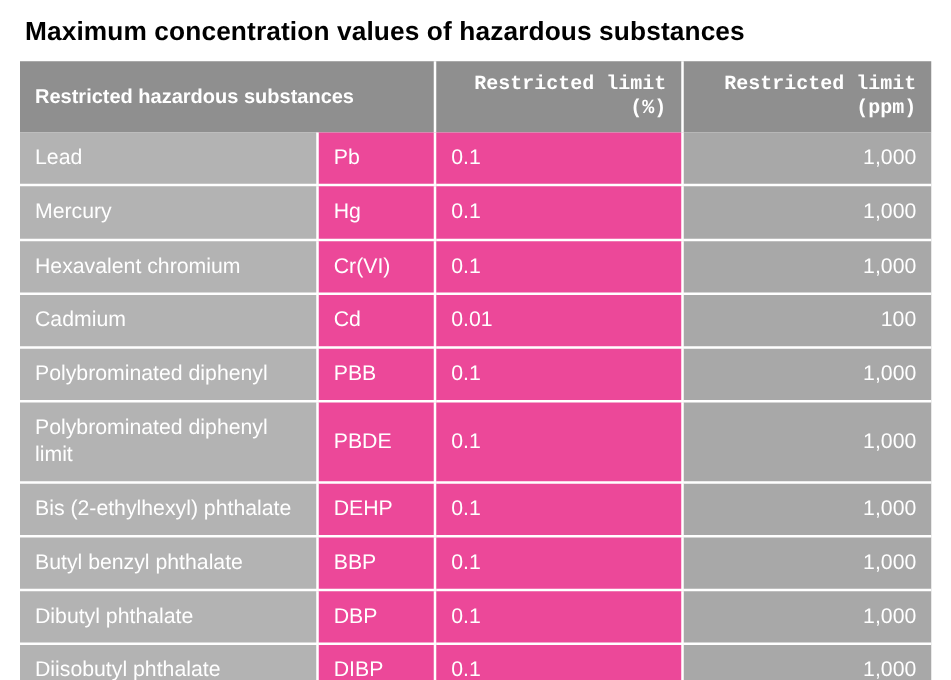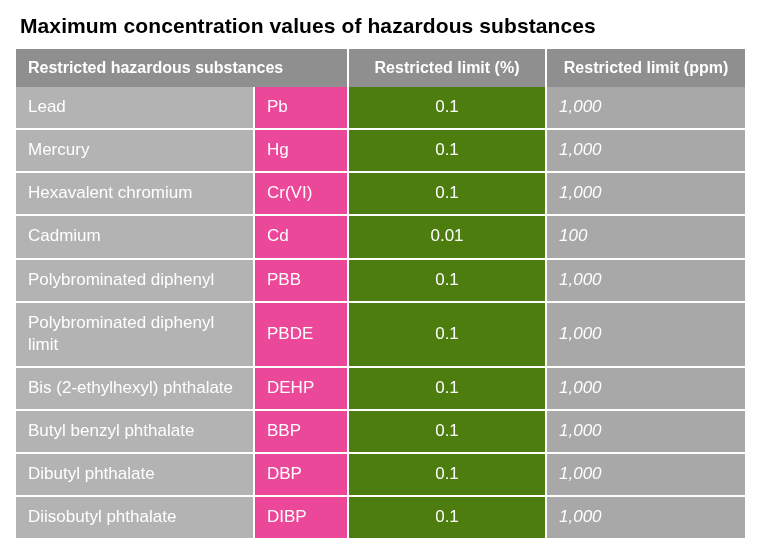--- a/index.html
+++ b/index.html
@@ -43,41 +43,42 @@
     color: #ffffff;
     font-size: 16px;
     font-weight: bold;
     text-align: left;
     padding: 9px 12px 10px 12px;
     border-right: 2px solid #ffffff;
     vertical-align: middle;
     line-height: 1.2;
   }
   thead th.num {
-    text-align: center;
+    text-align: right;
+    font-family: Liberation Mono, monospace;
   }
   thead th:last-child {
     border-right: none;
   }
   tbody td {
     font-size: 17px;
     color: #ffffff;
     padding: 9px 12px 10px 12px;
     border-right: 2px solid #ffffff;
     border-bottom: 2px solid #ffffff;
     vertical-align: middle;
     line-height: 1.3;
   }
   tbody td:last-child {
     border-right: none;
   }
   tbody tr td.cell-name { background: #b3b3b3; }
   tbody tr td.cell-sym  { background: #ec4899; }
-  tbody tr td.cell-pct  { background: #4d7c0f; text-align: center; }
-  tbody tr td.cell-ppm  { background: #a8a8a8; text-align: left; font-style: italic; }
+  tbody tr td.cell-pct  { background: #ec4899; text-align: left; }
+  tbody tr td.cell-ppm  { background: #a8a8a8; text-align: right; }
   tbody tr:last-child td {
     border-bottom: none;
   }
 </style>
 </head>
 <body>
 
 <div class="page">
 
   <div class="table-title">Maximum concentration values of hazardous substances</div>

